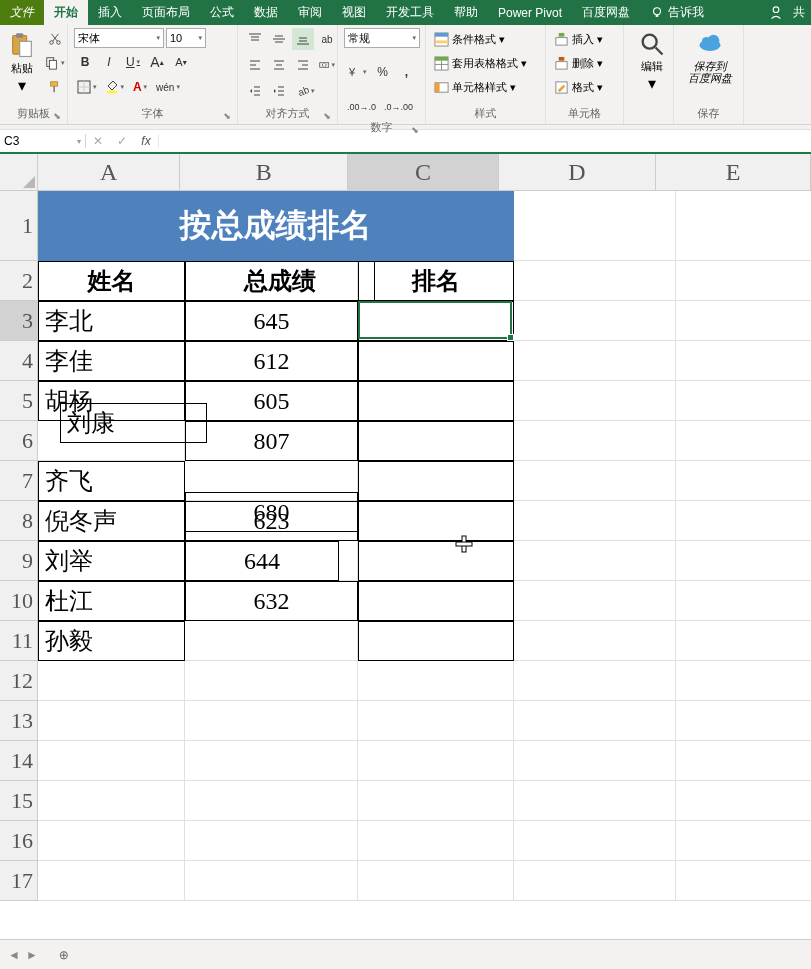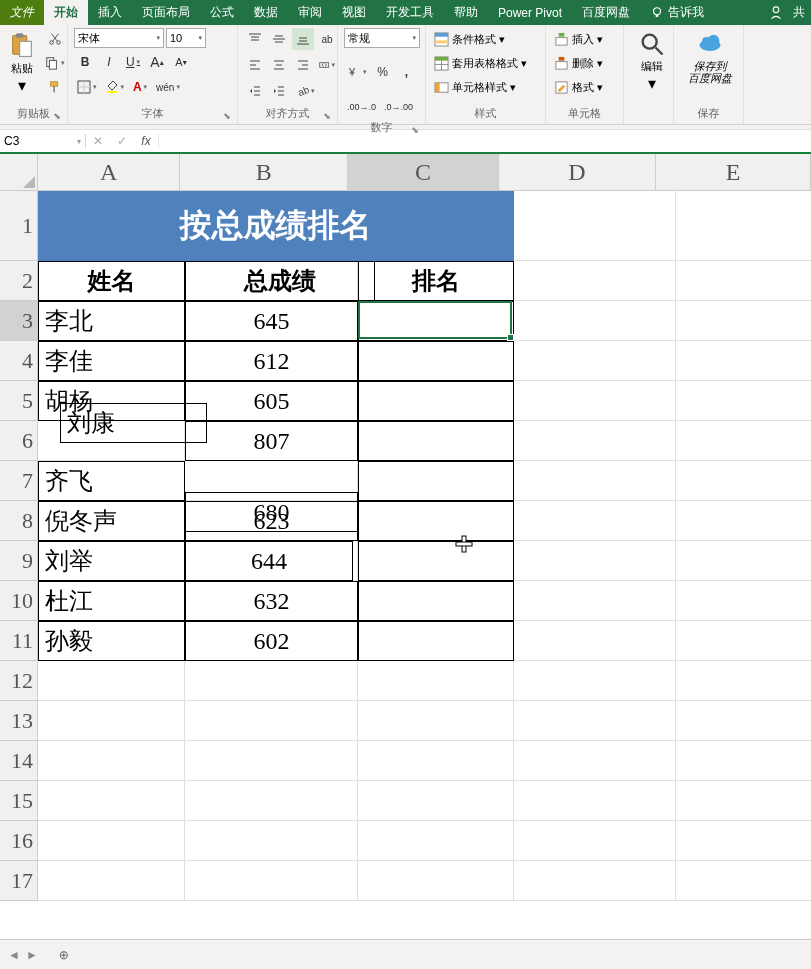--- a/index.html
+++ b/index.html
@@ -551,27 +551,26 @@
       <div class="cell data-cell" style="left: 0px; top: 212px; width: 147px; height: 40px; margin-left: 22px;">刘康</div>
       <div class="cell data-cell num" style="left: 147px; top: 230px; width: 173px; height: 40px;">807</div>
       <div class="cell data-cell num" style="left: 320px; top: 230px; width: 156px; height: 40px;"></div>
       <div class="cell data-cell" style="left: 0px; top: 270px; width: 147px; height: 40px;">齐飞</div>
       <div class="cell data-cell num" style="left: 147px; top: 270px; width: 173px; height: 40px; margin-top: 31px;">680</div>
       <div class="cell data-cell num" style="left: 320px; top: 270px; width: 156px; height: 40px;"></div>
       <div class="cell data-cell" style="left: 0px; top: 310px; width: 147px; height: 40px;">倪冬声</div>
       <div class="cell data-cell num" style="left: 147px; top: 310px; width: 173px; height: 40px;">623</div>
       <div class="cell data-cell num" style="left: 320px; top: 310px; width: 156px; height: 40px;"></div>
       <div class="cell data-cell" style="left: 0px; top: 350px; width: 147px; height: 40px;">刘举</div>
-      <div class="cell data-cell num" style="left: 147px; top: 350px; width: 168px; height: 40px;">644</div>
+      <div class="cell data-cell num" style="left: 147px; top: 350px; width: 154px; height: 40px;">644</div>
       <div class="cell data-cell num" style="left: 320px; top: 350px; width: 156px; height: 40px;"></div>
       <div class="cell data-cell" style="left: 0px; top: 390px; width: 147px; height: 40px;">杜江</div>
       <div class="cell data-cell num" style="left: 147px; top: 390px; width: 173px; height: 40px;">632</div>
       <div class="cell data-cell num" style="left: 320px; top: 390px; width: 156px; height: 40px;"></div>
       <div class="cell data-cell" style="left: 0px; top: 430px; width: 147px; height: 40px;">孙毅</div>
-      <div class="cell data-cell num" style="left: 147px; top: 430px; width: 173px; height: 40px;">602</div>
       <div class="cell data-cell num" style="left: 320px; top: 430px; width: 156px; height: 40px;"></div>
       <div class="selection" style="left: 320px; top: 110px; width: 154px; height: 38px;">
         <div class="handle"></div>
       </div>
     </div>
   <svg class="cursor-plus" style="left:455px; top:381px;" width="18" height="18" viewBox="0 0 18 18">
       <rect x="7" y="1" width="4" height="16" fill="#fff" stroke="#000"></rect>
       <rect x="1" y="7" width="16" height="4" fill="#fff" stroke="#000"></rect>
     </svg>
 </div>

